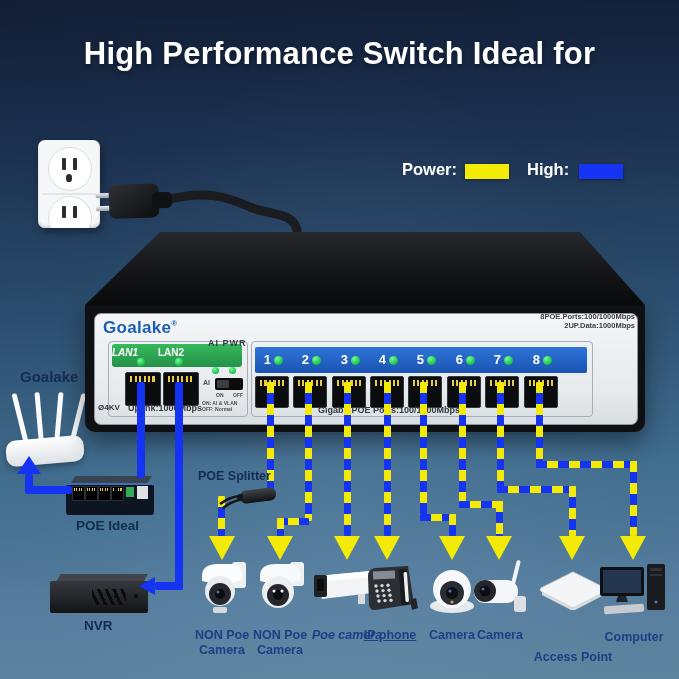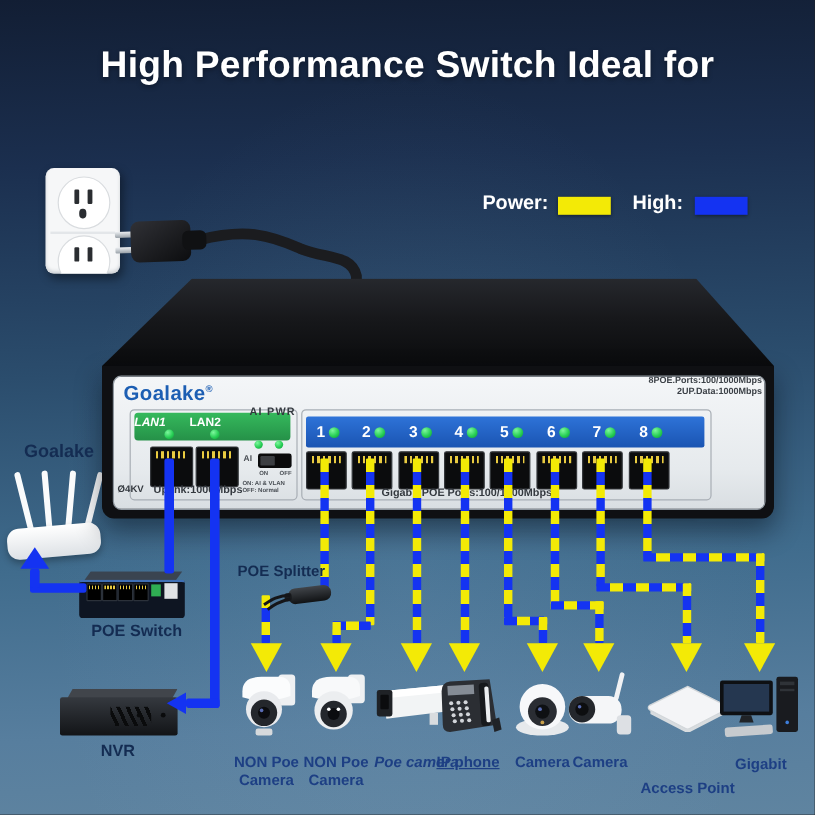--- a/index.html
+++ b/index.html
@@ -302,21 +302,21 @@
   <div class="mini-switch">
     <div class="mini-top"></div>
     <div class="mini-body"></div>
     <div class="mport" style="left:6px;"></div>
     <div class="mport" style="left:19px;"></div>
     <div class="mport" style="left:32px;"></div>
     <div class="mport" style="left:45px;"></div>
     <div class="mtag-green" style="left:60px;"></div>
     <div class="mtag-white" style="left:71px;"></div>
   </div>
-  <div class="llbl" style="left:76px;top:518px;font-size:13.5px;">POE Switch</div>
+  <div class="llbl" style="left:76px;top:518px;font-size:13.5px;">POE Ideal</div>
 
   <div class="nvr">
     <div class="nvr-top"></div>
     <div class="nvr-body"></div>
     <div class="nvr-vent"></div>
     <div class="nvr-dot" style="left:64px;top:20px;"></div>
     <div class="nvr-dot" style="left:84px;top:20px;"></div>
   </div>
   <div class="llbl" style="left:84px;top:618px;font-size:13.5px;">NVR</div>
 
@@ -472,16 +472,16 @@
   <div class="lbl" style="left:412px;top:628px;width:80px;">
     <span style="display:block;">Camera</span>
   </div>
   <div class="lbl" style="left:460px;top:628px;width:80px;">
     <span style="display:block;">Camera</span>
   </div>
   <div class="lbl" style="left:530px;top:630px;width:86px;margin-top:20px;">
     <span style="display:block;">Access Point</span>
   </div>
   <div class="lbl" style="left:596px;top:630px;width:76px;">
-    <span style="display:block;">Gigabit</span>
+    <span style="display:block;">Computer</span>
   </div>
 
 </div>
 
 </body></html>

